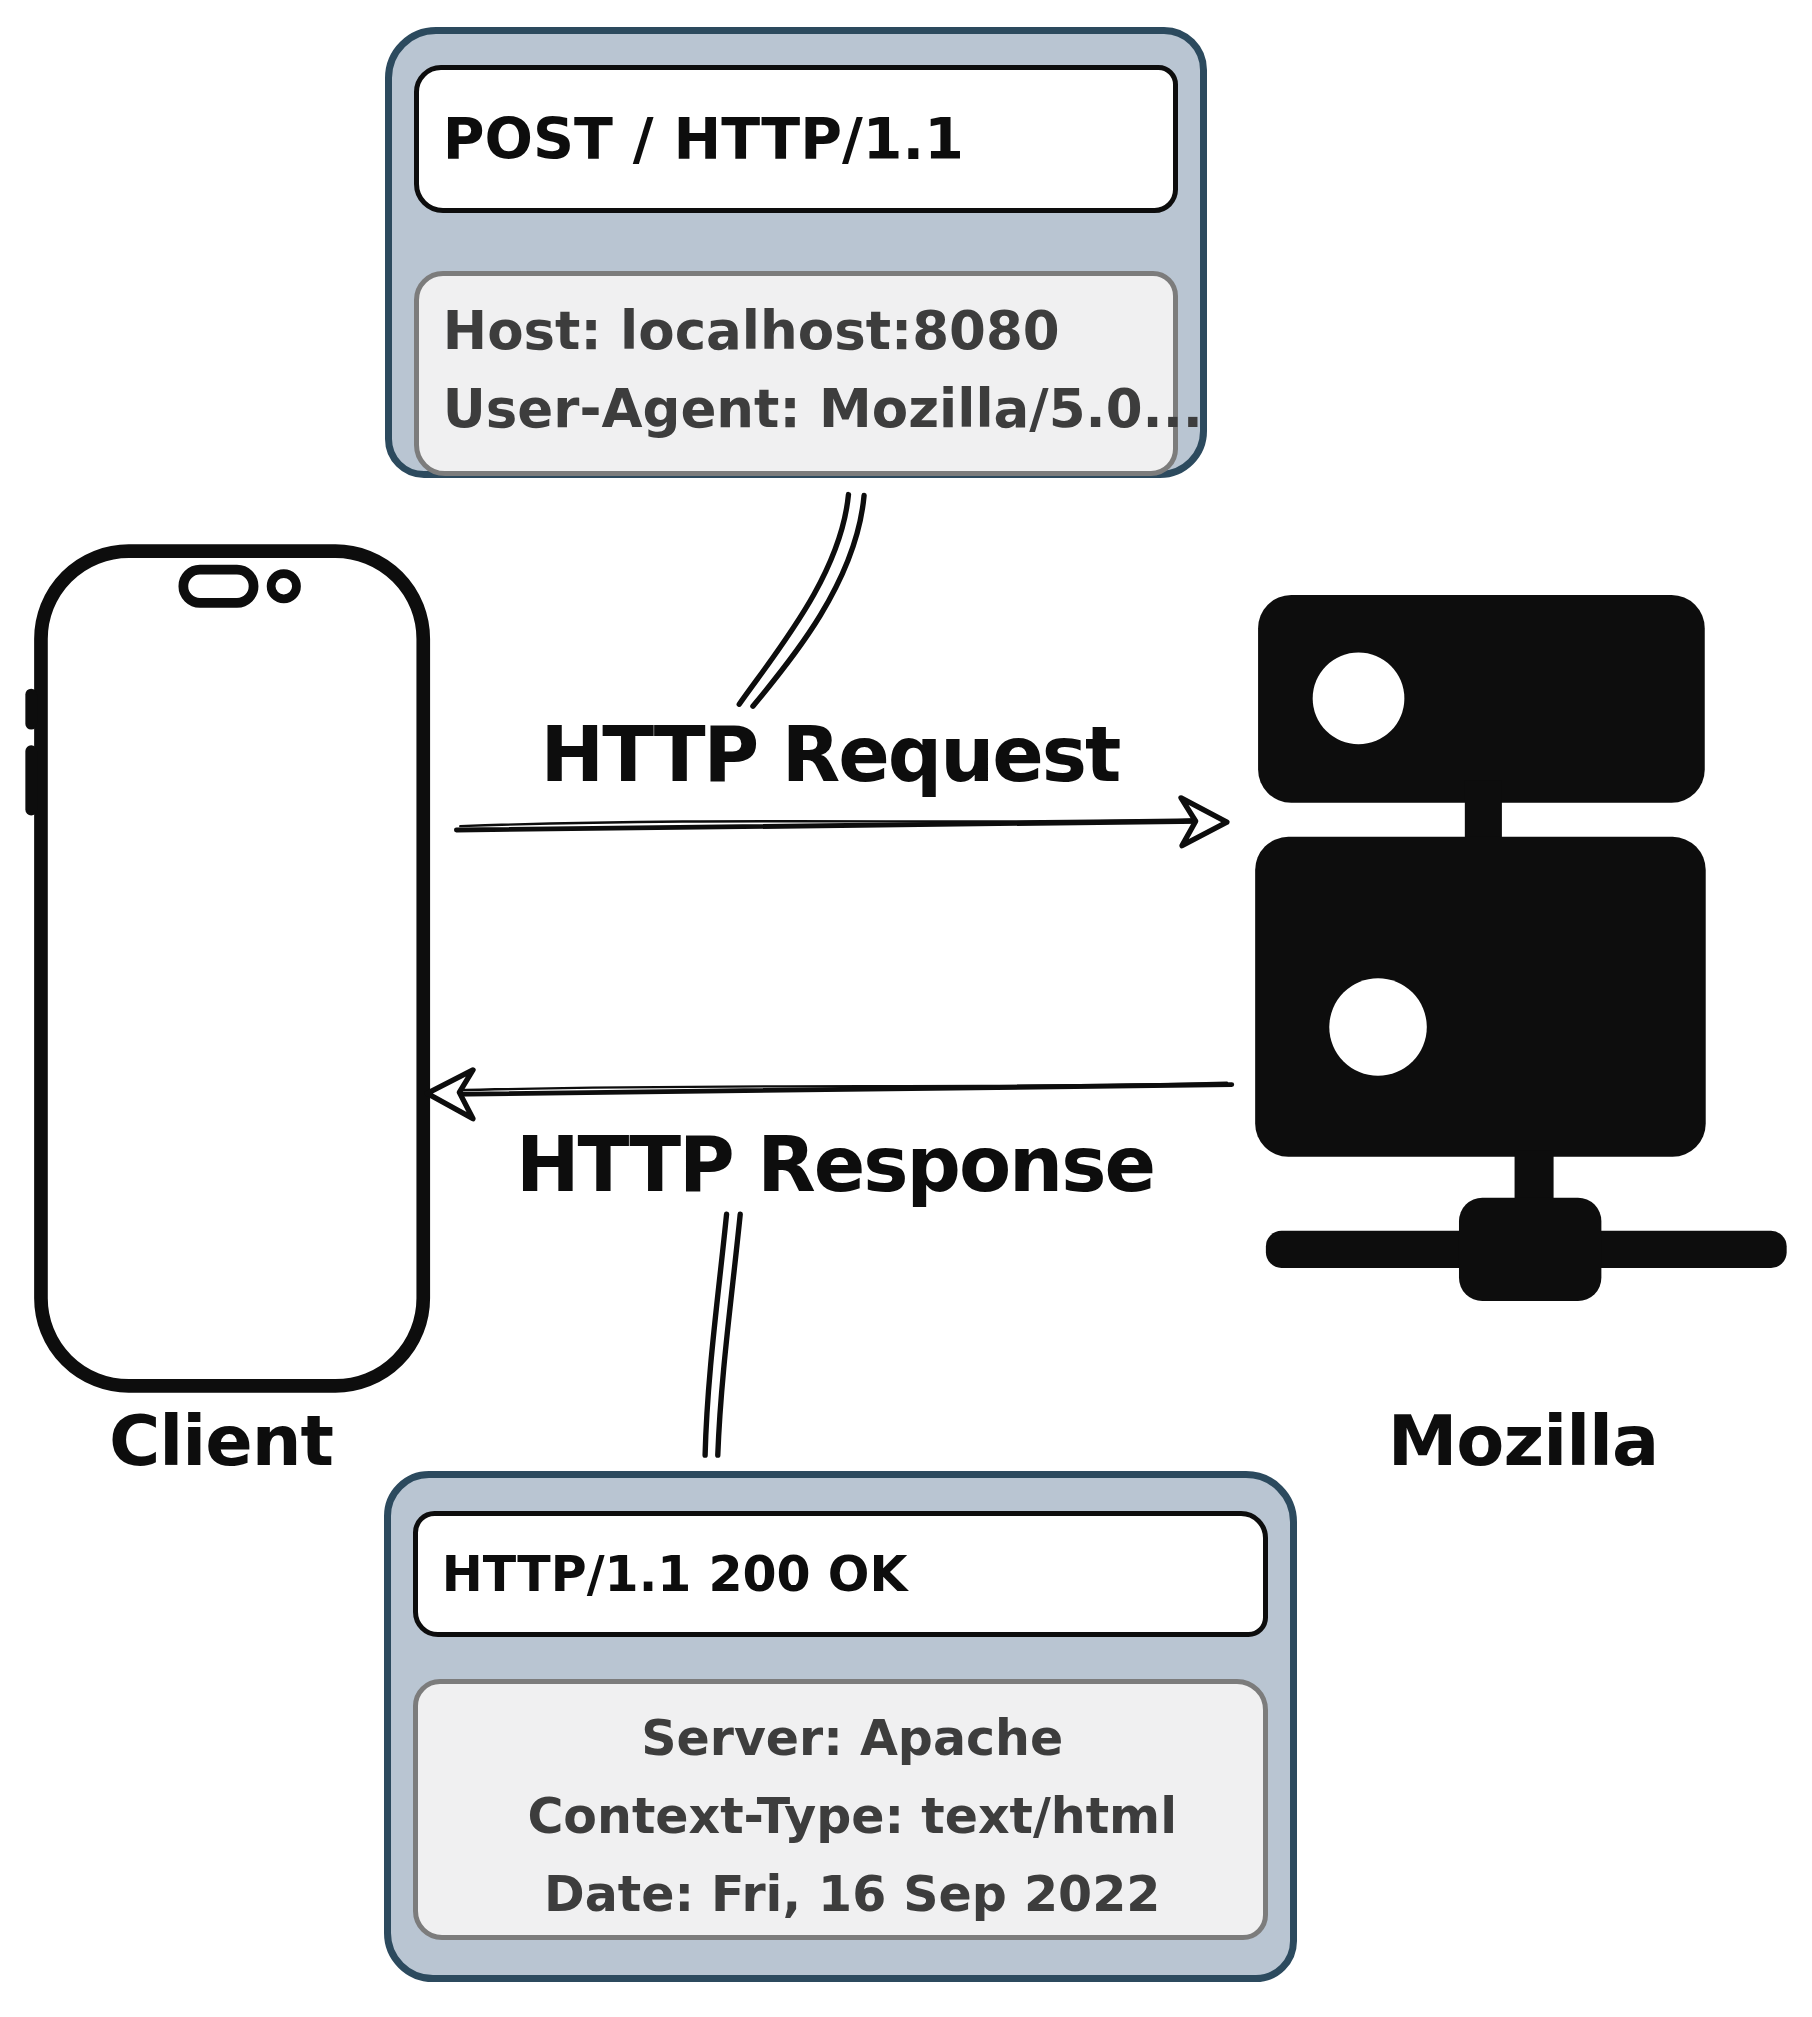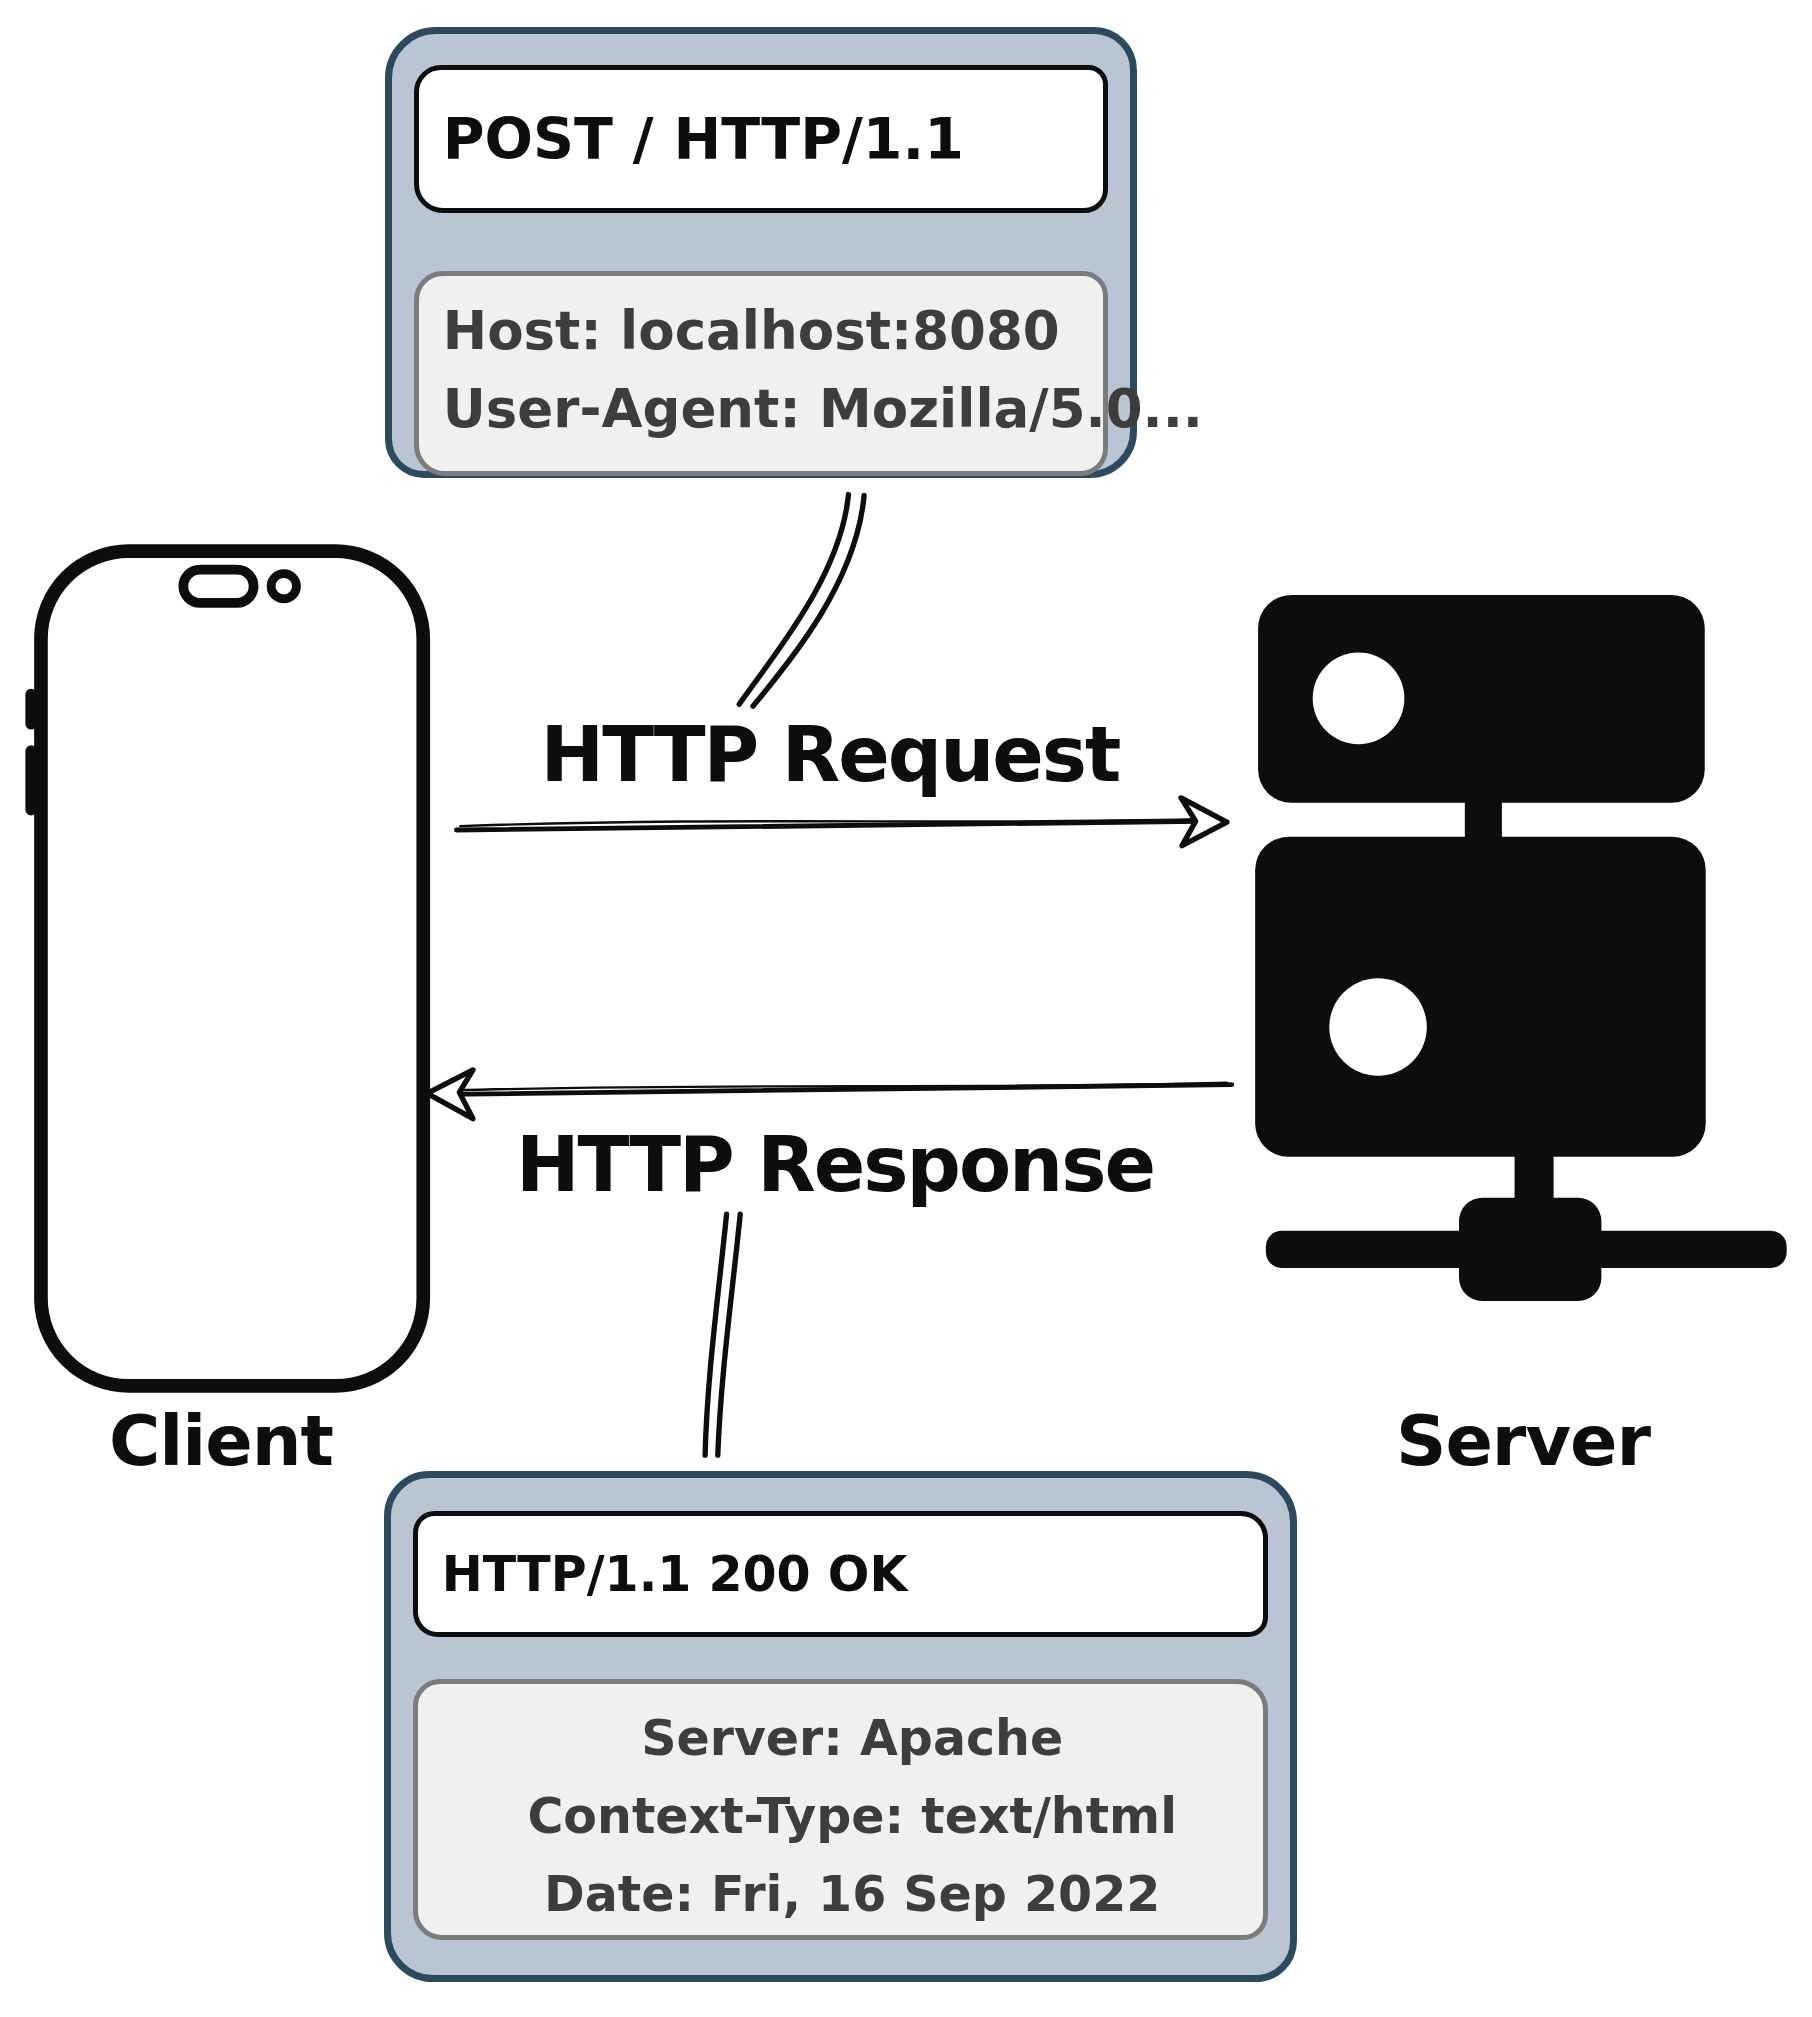--- a/index.html
+++ b/index.html
@@ -12,21 +12,21 @@
   }
   #art{position:absolute;left:0;top:0;width:1813px;height:2018px;}
 
   
   .card{
     position:absolute;
     background:var(--card-fill,#b9c5d2);
     border:7.8px solid var(--card-border,#2c4a5e);
     box-sizing:border-box;
   }
-  #request-card{left:385px;top:27px;width:752px;height:451px;border-radius:51px 43px 47px 39px;}
+  #request-card{left:385px;top:27px;width:822px;height:451px;border-radius:51px 43px 47px 39px;}
   #response-card{left:384px;top:1471px;width:913px;height:511px;border-radius:45px 51px 41px 49px;}
 
   .card-header{
     position:absolute;left:22.4px;right:22.4px;
     background:var(--header-box-fill,#ffffff);
     border:5.9px solid var(--ink,#0d0d0d);
     box-sizing:border-box;
     display:flex;align-items:center;
     padding:0 23.4px;
     color:var(--ink,#0d0d0d);
@@ -129,16 +129,16 @@
     <div class="card-body">
       <div class="body-line">Server: Apache</div>
       <div class="body-line">Context-Type: text/html</div>
       <div class="body-line">Date: Fri, 16 Sep 2022</div>
     </div>
   </div>
 
   <div class="flow-label" id="response-label">HTTP Response</div>
   <div class="flow-label" id="request-label">HTTP Request</div>
   <div class="node-label" id="client-label">Client</div>
-  <div class="node-label" id="server-label">Server</div>
+  <div class="node-label" id="server-label">Mozilla</div>
 
 </div>
 
 
 </body></html>

